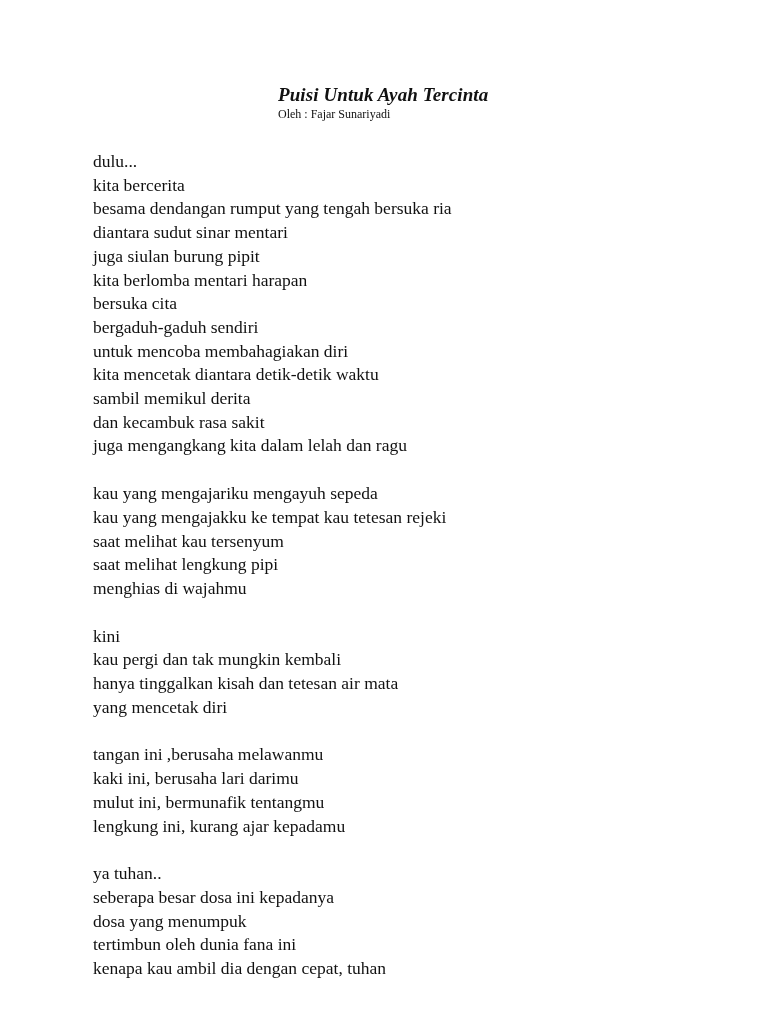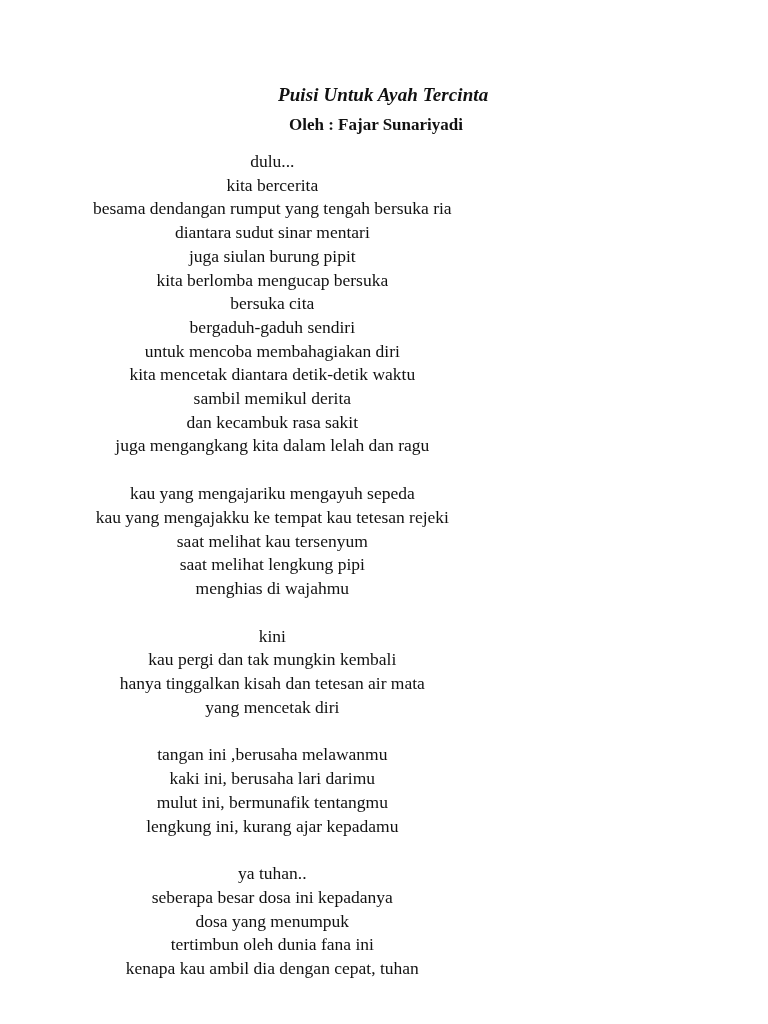--- a/index.html
+++ b/index.html
@@ -29,30 +29,29 @@
     }
     .title {
       font-size: 19px;
       font-weight: bold;
       font-style: italic;
       line-height: 22px;
       margin: 0;
       letter-spacing: 0.1px;
     }
     .author {
-      font-size: 17px;
-      font-weight: bold;
+      font-size: 12px;
+      font-weight: normal;
       line-height: 16px;
-      margin: 11px;
+      margin: 0;
     }
     .poem {
       position: absolute;
       left: 93px;
       top: 150px;
-      text-align: center;
     }
     .stanza {
       margin: 0 0 24px 0;
     }
     .line {
       display: block;
       font-size: 17.5px;
       line-height: 23.7px;
       white-space: nowrap;
     }
@@ -66,21 +65,21 @@
     <p class="author">Oleh : Fajar Sunariyadi</p>
   </div>
 
   <div class="poem">
     <div class="stanza">
       <span class="line">dulu...</span>
       <span class="line">kita bercerita</span>
       <span class="line">besama dendangan rumput yang tengah bersuka ria</span>
       <span class="line">diantara sudut sinar mentari</span>
       <span class="line">juga siulan burung pipit</span>
-      <span class="line">kita berlomba mengucap bersuka</span>
+      <span class="line">kita berlomba mentari harapan</span>
       <span class="line">bersuka cita</span>
       <span class="line">bergaduh-gaduh sendiri</span>
       <span class="line">untuk mencoba membahagiakan diri</span>
       <span class="line">kita mencetak diantara detik-detik waktu</span>
       <span class="line">sambil memikul derita</span>
       <span class="line">dan kecambuk rasa sakit</span>
       <span class="line">juga mengangkang kita dalam lelah dan ragu</span>
     </div>
 
     <div class="stanza">

